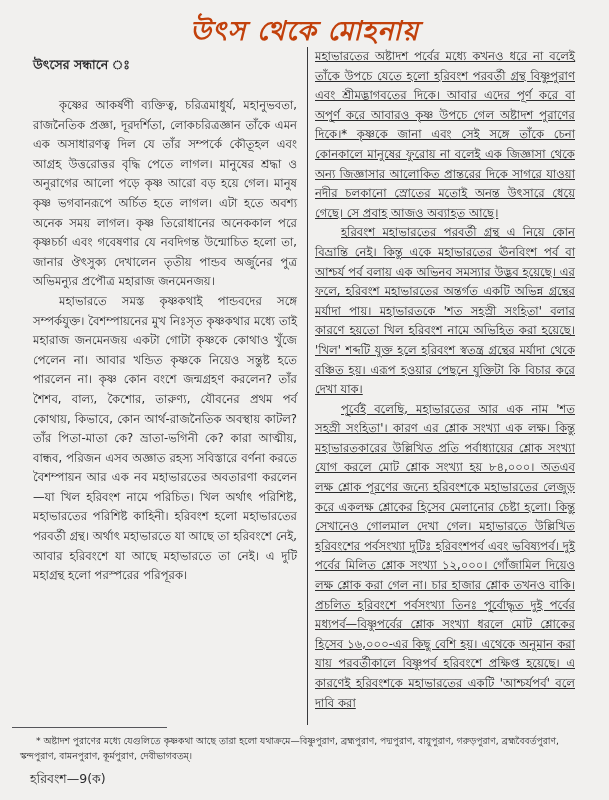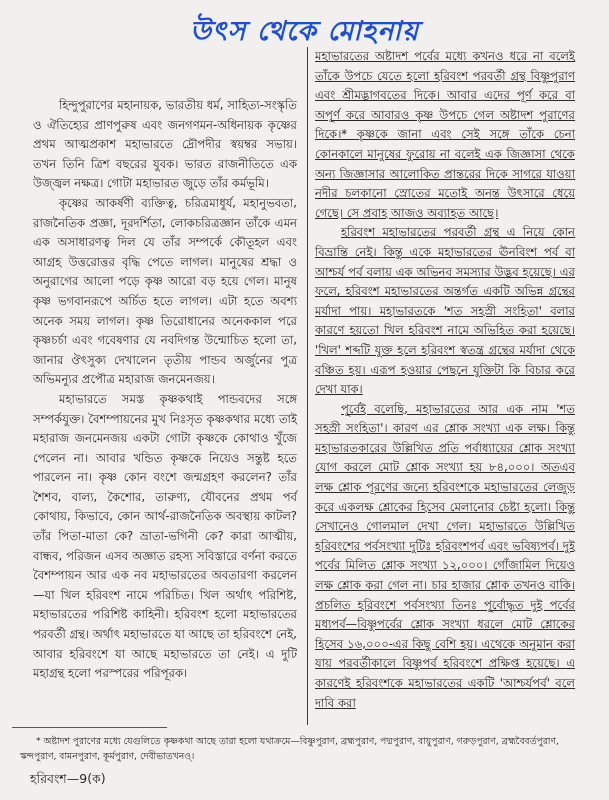--- a/index.html
+++ b/index.html
@@ -8,21 +8,21 @@
       background: #f1f0ee;
       color: #2a2a2c;
       font-family: "DejaVu Sans", sans-serif;
       position: relative;
     }
     .page { position: absolute; left: 0; top: 0; width: 609px; height: 800px; }
     .title {
       position: absolute; left: 0; right: 0; top: 10px;
       text-align: center;
       font-size: 27px; font-style: italic; font-weight: bold;
-      color: #1d4ed8; letter-spacing: 1px;
+      color: #c2410c; letter-spacing: 1px;
     }
     .col {
       position: absolute;
       font-size: 11.6px;
       line-height: 19.6px;
       text-align: justify;
     }
     .col-left { left: 33px; top: 96px; width: 264px; }
     .col-right { left: 315px; top: 47px; width: 260px; text-decoration: underline; }
     .divider {
@@ -44,31 +44,33 @@
       position: absolute; left: 30px; top: 770px;
       font-size: 12.5px;
     }
   </style>
 </head>
 <body>
 
 <div class="page">
   <div class="title">উৎস থেকে মোহনায়</div>
 
+  <div class="heading-wrap">
+    <div class="heading">উৎসের সন্ধানে ঃ</div>
+  </div>
 
   <div class="col col-left">
-    <p>হিন্দুপুরাণের মহানায়ক, ভারতীয় ধর্ম, সাহিত্য-সংস্কৃতি ও ঐতিহ্যের প্রাণপুরুষ এবং জনগণমন-অধিনায়ক কৃষ্ণের প্রথম আত্মপ্রকাশ মহাভারতে দ্রৌপদীর স্বয়ম্বর সভায়। তখন তিনি ত্রিশ বছরের যুবক। ভারত রাজনীতিতে এক উজ্জ্বল নক্ষত্র। গোটা মহাভারত জুড়ে তাঁর কর্মভূমি।</p>
     <p>কৃষ্ণের আকর্ষণী ব্যক্তিত্ব, চরিত্রমাধুর্য, মহানুভবতা, রাজনৈতিক প্রজ্ঞা, দূরদর্শিতা, লোকচরিত্রজ্ঞান তাঁকে এমন এক অসাধারণত্ব দিল যে তাঁর সম্পর্কে কৌতূহল এবং আগ্রহ উত্তরোত্তর বৃদ্ধি পেতে লাগল। মানুষের শ্রদ্ধা ও অনুরাগের আলো পড়ে কৃষ্ণ আরো বড় হয়ে গেল। মানুষ কৃষ্ণ ভগবানরূপে অর্চিত হতে লাগল। এটা হতে অবশ্য অনেক সময় লাগল। কৃষ্ণ তিরোধানের অনেককাল পরে কৃষ্ণচর্চা এবং গবেষণার যে নবদিগন্ত উন্মোচিত হলো তা, জানার ঔৎসুক্য দেখালেন তৃতীয় পান্ডব অর্জুনের পুত্র অভিমন্যুর প্রপৌত্র মহারাজ জনমেনজয়।</p>
     <p>মহাভারতে সমস্ত কৃষ্ণকথাই পান্ডবদের সঙ্গে সম্পর্কযুক্ত। বৈশম্পায়নের মুখ নিঃসৃত কৃষ্ণকথার মধ্যে তাই মহারাজ জনমেনজয় একটা গোটা কৃষ্ণকে কোথাও খুঁজে পেলেন না। আবার খন্ডিত কৃষ্ণকে নিয়েও সন্তুষ্ট হতে পারলেন না। কৃষ্ণ কোন বংশে জন্মগ্রহণ করলেন? তাঁর শৈশব, বাল্য, কৈশোর, তারুণ্য, যৌবনের প্রথম পর্ব কোথায়, কিভাবে, কোন আর্থ-রাজনৈতিক অবস্থায় কাটল? তাঁর পিতা-মাতা কে? ভ্রাতা-ভগিনী কে? কারা আত্মীয়, বান্ধব, পরিজন এসব অজ্ঞাত রহস্য সবিস্তারে বর্ণনা করতে বৈশম্পায়ন আর এক নব মহাভারতের অবতারণা করলেন —যা খিল হরিবংশ নামে পরিচিত। খিল অর্থাৎ পরিশিষ্ট, মহাভারতের পরিশিষ্ট কাহিনী। হরিবংশ হলো মহাভারতের পরবর্তী গ্রন্থ। অর্থাৎ মহাভারতে যা আছে তা হরিবংশে নেই, আবার হরিবংশে যা আছে মহাভারতে তা নেই। এ দুটি মহাগ্রন্থ হলো পরস্পরের পরিপূরক।</p>
   </div>
 
   <div class="divider"></div>
 
   <div class="col col-right">
     <p style="text-indent:0">মহাভারতের অষ্টাদশ পর্বের মধ্যে কখনও ধরে না বলেই তাঁকে উপচে যেতে হলো হরিবংশ পরবর্তী গ্রন্থ বিষ্ণুপুরাণ এবং শ্রীমদ্ভাগবতের দিকে। আবার এদের পূর্ণ করে বা অপূর্ণ করে আবারও কৃষ্ণ উপচে গেল অষ্টাদশ পুরাণের দিকে।* কৃষ্ণকে জানা এবং সেই সঙ্গে তাঁকে চেনা কোনকালে মানুষের ফুরোয় না বলেই এক জিজ্ঞাসা থেকে অন্য জিজ্ঞাসার আলোকিত প্রান্তরের দিকে সাগরে যাওয়া নদীর চলকানো স্রোতের মতোই অনন্ত উৎসারে ধেয়ে গেছে। সে প্রবাহ আজও অব্যাহত আছে।</p>
     <p>হরিবংশ মহাভারতের পরবর্তী গ্রন্থ এ নিয়ে কোন বিভ্রান্তি নেই। কিন্তু একে মহাভারতের ঊনবিংশ পর্ব বা আশ্চর্য পর্ব বলায় এক অভিনব সমস্যার উদ্ভব হয়েছে। এর ফলে, হরিবংশ মহাভারতের অন্তর্গত একটি অভিন্ন গ্রন্থের মর্যাদা পায়। মহাভারতকে 'শত সহস্রী সংহিতা' বলার কারণে হয়তো খিল হরিবংশ নামে অভিহিত করা হয়েছে। 'খিল' শব্দটি যুক্ত হলে হরিবংশ স্বতন্ত্র গ্রন্থের মর্যাদা থেকে বঞ্চিত হয়। এরূপ হওয়ার পেছনে যুক্তিটা কি বিচার করে দেখা যাক।</p>
     <p>পূর্বেই বলেছি, মহাভারতের আর এক নাম 'শত সহস্রী সংহিতা'। কারণ এর শ্লোক সংখ্যা এক লক্ষ। কিন্তু মহাভারতকারের উল্লিখিত প্রতি পর্বাধ্যায়ের শ্লোক সংখ্যা যোগ করলে মোট শ্লোক সংখ্যা হয় ৮৪,০০০। অতএব লক্ষ শ্লোক পূরণের জন্যে হরিবংশকে মহাভারতের লেজুড় করে একলক্ষ শ্লোকের হিসেব মেলানোর চেষ্টা হলো। কিন্তু সেখানেও গোলমাল দেখা গেল। মহাভারতে উল্লিখিত হরিবংশের পর্বসংখ্যা দুটিঃ হরিবংশপর্ব এবং ভবিষ্যপর্ব। দুই পর্বের মিলিত শ্লোক সংখ্যা ১২,০০০। গোঁজামিল দিয়েও লক্ষ শ্লোক করা গেল না। চার হাজার শ্লোক তখনও বাকি। প্রচলিত হরিবংশে পর্বসংখ্যা তিনঃ পূর্বোদ্ধৃত দুই পর্বের মধ্যপর্ব—বিষ্ণুপর্বের শ্লোক সংখ্যা ধরলে মোট শ্লোকের হিসেব ১৬,০০০-এর কিছু বেশি হয়। এথেকে অনুমান করা যায় পরবর্তীকালে বিষ্ণুপর্ব হরিবংশে প্রক্ষিপ্ত হয়েছে। এ কারণেই হরিবংশকে মহাভারতের একটি 'আশ্চর্যপর্ব' বলে দাবি করা</p>
   </div>
 
   <div class="rule"></div>
-  <div class="footnote">* অষ্টাদশ পুরাণের মধ্যে যেগুলিতে কৃষ্ণকথা আছে তারা হলো যথাক্রমে—বিষ্ণুপুরাণ, ব্রহ্মপুরাণ, পদ্মপুরাণ, বায়ুপুরাণ, গরুড়পুরাণ, ব্রহ্মবৈবর্তপুরাণ, স্কন্দপুরাণ, বামনপুরাণ, কূর্মপুরাণ, দেবীভাতখনও্।</div>
+  <div class="footnote">* অষ্টাদশ পুরাণের মধ্যে যেগুলিতে কৃষ্ণকথা আছে তারা হলো যথাক্রমে—বিষ্ণুপুরাণ, ব্রহ্মপুরাণ, পদ্মপুরাণ, বায়ুপুরাণ, গরুড়পুরাণ, ব্রহ্মবৈবর্তপুরাণ, স্কন্দপুরাণ, বামনপুরাণ, কূর্মপুরাণ, দেবীভাগবতম্।</div>
   <div class="page-footer">হরিবংশ—9(ক)</div>
 </div>
 
 </body></html>

